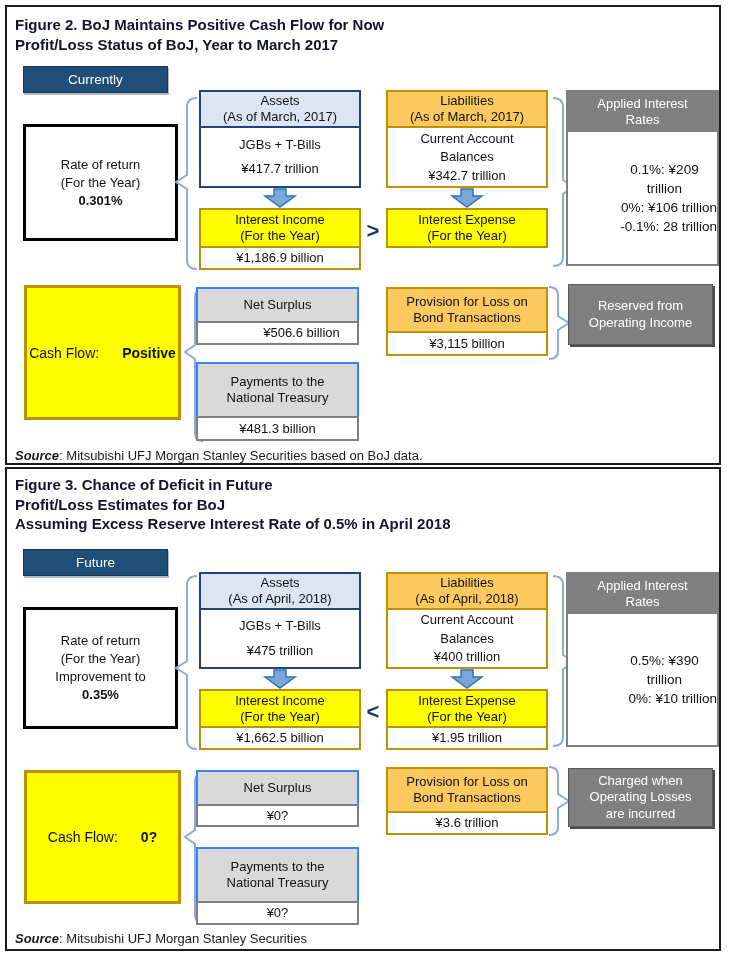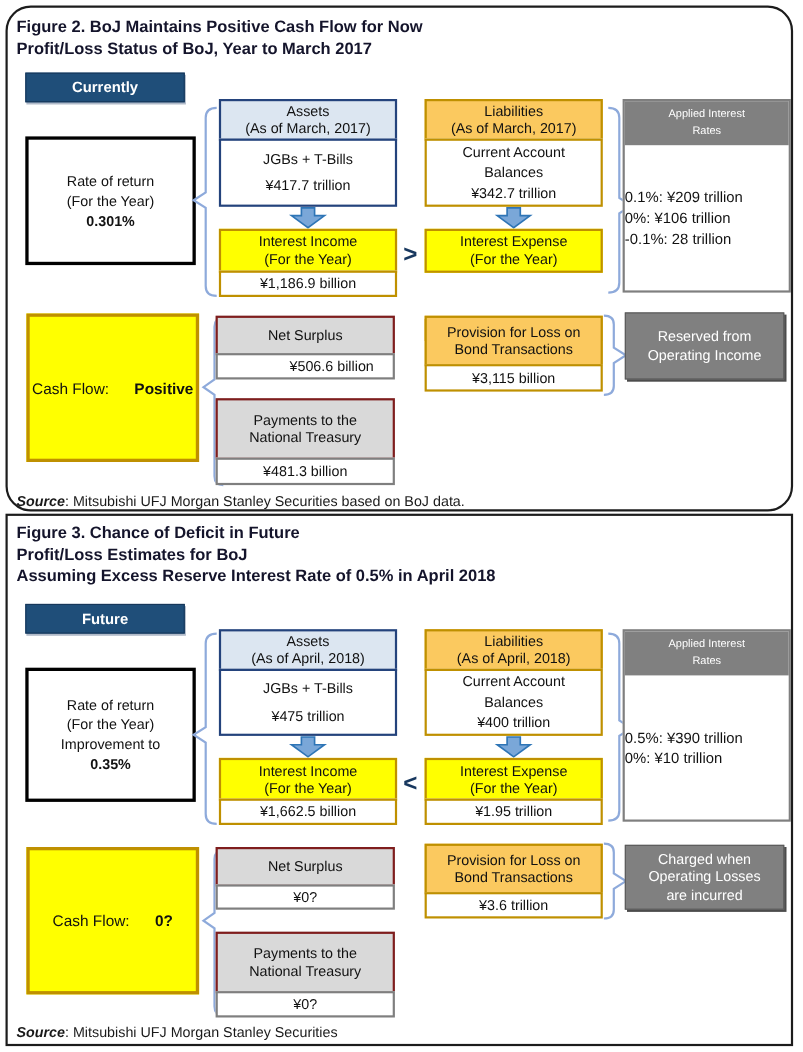--- a/index.html
+++ b/index.html
@@ -1,52 +1,52 @@
 <!DOCTYPE html>
 <html><head>
 <meta charset="utf-8">
 <style>
   html,body { margin:0; padding:0; background:#fff; }
   body { width:730px; height:956px; position:relative; font-family:"Liberation Sans", sans-serif; color:#111; }
   .panel { position:absolute; left:5px; width:716px; border:2px solid #1c1c1c; background:#fff; box-sizing:border-box; }
   .abs { position:absolute; box-sizing:border-box; }
   .fig-title { font-weight:bold; font-size:15px; line-height:19.5px; color:#14142b; }
-  .badge { width:145px; height:27px; background:#1f4e79; color:#fff; font-weight:bold; font-size:13.5px;
+  .badge { width:145px; height:27px; background:#1f4e79; color:#fff; font-weight:normal; font-size:13.5px;
            display:flex; align-items:center; justify-content:center; border:1px solid #16375a;
            box-shadow:1px 2px 0 rgba(31,56,100,.35); }
   .box { display:flex; flex-direction:column; align-items:center; justify-content:center; text-align:center;
          font-size:13px; line-height:16px; background:#fff; }
   .sp { justify-content:space-evenly; }
   .bg-blue   { background:#dce6f1; border:2px solid #24437c; }
   .bg-orange { background:#fbc95f; border:2px solid #bf9000; }
   .bg-yellow { background:#ffff00; border:2px solid #bf9000; }
-  .bg-gray   { background:#d9d9d9; border:2px solid #7f1d1d; }
+  .bg-gray   { background:#d9d9d9; border:2px solid #3b82f6; }
   .val-navy  { border:2px solid #24437c; }
   .val-gold  { border:2px solid #bf9000; }
   .val-gray  { border:2px solid #7f7f7f; }
   .black-box { border:3px solid #000; }
   .cash { background:#ffff00; border:3px solid #bf9000; font-size:14px; flex-direction:row; gap:20px; }
   .cash .b { margin-left:3px; }
   .b { font-weight:bold; }
   .note-gray { background:#808080; color:#fff; border:1px solid #595959; box-shadow:2px 2px 0 #4c4c4c;
                line-height:16.5px; }
   .applied { border:2px solid #7f7f7f; background:#fff; display:flex; flex-direction:column; }
   .applied-hdr { background:#808080; color:#fff; height:40px; flex:0 0 40px; display:flex; flex-direction:column;
-                 align-items:center; justify-content:center; font-size:10px; line-height:16px; text-align:center; }
-  .applied-body { flex:1; display:flex; flex-direction:column; align-items:flex-start; justify-content:center;
-                  font-size:13.5px; line-height:19px; text-align:center; }
+                 align-items:center; justify-content:center; font-size:13px; line-height:16px; text-align:center; }
+  .applied-body { flex:1; display:flex; flex-direction:column; align-items:flex-end; justify-content:center;
+                  font-size:13.5px; line-height:19px; text-align:center;padding-left:44px; }
   .cmp { font-size:22px; font-weight:bold; color:#17375e; display:flex; align-items:center; justify-content:center; }
   .src { font-size:13px; color:#1a1a1a; }
   .src .lbl { font-weight:bold; font-style:italic; }
   svg.brace, svg.arrow { position:absolute; overflow:visible; }
 </style>
 </head>
 <body>
 
-<div class="panel" style="top:5px;height:460px;border-radius:23px;">
+<div class="panel" style="top:5px;height:460px;">
 
   <div class="abs fig-title" style="left:8px;top:8px;">
     <div>Figure 2. BoJ Maintains Positive Cash Flow for Now</div>
     <div>Profit/Loss Status of BoJ, Year to March 2017</div>
   </div>
 
   <div class="abs badge" style="left:16px;top:59px;">Currently</div>
 
   <div class="abs box black-box" style="left:16px;top:117px;width:155px;height:117px;line-height:18px;">
     <div>Rate of return</div>

